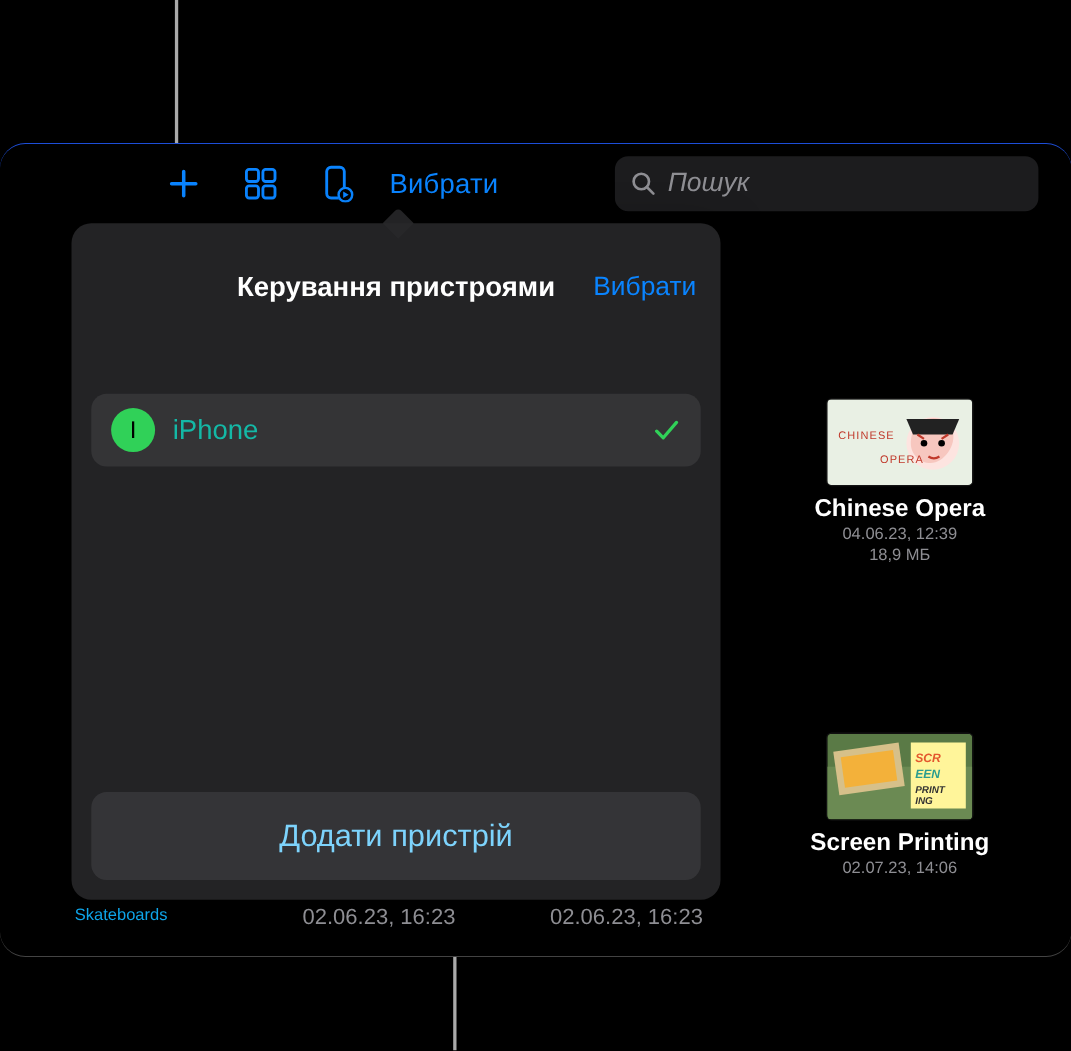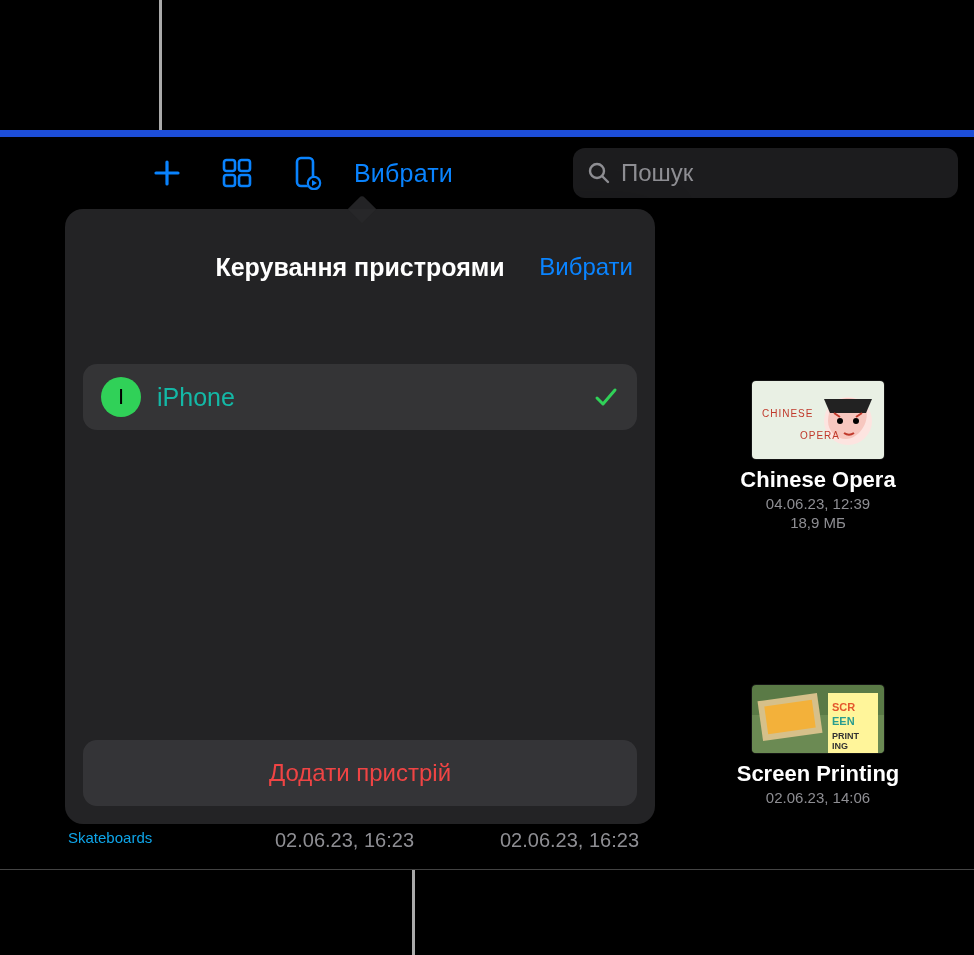--- a/index.html
+++ b/index.html
@@ -11,23 +11,24 @@
     position: relative;
     overflow: hidden;
     -webkit-font-smoothing: antialiased;
   }
   .frame {
     position: absolute;
     left: 0;
     top: 130px;
     width: 974px;
     height: 740px;
-    border-top: 7px solid #1d4ed8;
+    border-top: 1px solid #1d4ed8;
     border-bottom: 1px solid #444;
     background: #000;
+    border-radius: 23px;
   }
   
   .toolbar {
     position: absolute;
     top: 8px;
     width: 974px;
     display: flex;
     align-items: center;
     height: 56px;
     gap: 30px;
@@ -42,29 +43,30 @@
     color: #0a84ff;
   }
   .select-btn {
     color: #0a84ff;
     font-size: 25px;
     font-weight: 400;
     letter-spacing: 0.2px;
   }
   .search {
     margin-left: auto;
-    margin-right: 16px;
+    margin-right: 30px;
     flex: 0 0 385px;
     height: 50px;
     background: #1c1c1e;
     border-radius: 12px;
     display: flex;
     align-items: center;
     padding: 0 14px;
     gap: 10px;
+    font-style: italic;
   }
   .search svg { flex: 0 0 auto; }
   .search-text { color: #8e8e93; font-size: 24px; }
 
   
   .popover {
     position: absolute;
     left: 65px;
     top: 72px;
     width: 590px;
@@ -124,39 +126,39 @@
     font-weight: 500;
     display: flex;
     align-items: center;
     justify-content: center;
   }
   .device-name { color: #14b8a6; font-size: 25px; flex: 1; }
   .check { color: #30d158; }
   .add-device {
     position: absolute;
     left: 18px; right: 18px; bottom: 18px;
-    height: 66px;
+    height: 80px;
     background: rgba(60,60,62,.72);
     border-radius: 14px;
     display: flex;
     align-items: center;
     justify-content: center;
-    color: #ef4444;
-    font-size: 24px;
+    color: #7dd3fc;
+    font-size: 28px;
   }
 
   
   .file {
     position: absolute;
     width: 200px;
     text-align: center;
     color: #fff;
   }
   .thumb {
-    margin: 12px auto 8px;
+    margin: 0 auto 8px;
     border-radius: 4px;
     overflow: hidden;
     box-shadow: 0 0 0 1px rgba(255,255,255,.08);
   }
   .file-title { font-size: 22px; font-weight: 700; }
   .file-sub { font-size: 15px; color: #8e8e93; margin-top: 2px; line-height: 1.25; white-space: pre-line;}
   
   .bottom-item {
     position: absolute;
     color: #0ea5e9;
@@ -238,34 +240,34 @@
         <text x="10" y="36" font-size="10" font-family="Arial" fill="#c0392b" letter-spacing="1">CHINESE</text>
         <text x="48" y="58" font-size="10" font-family="Arial" fill="#c0392b" letter-spacing="1">OPERA</text>
       </svg>
     </div>
     <div class="file-title">Chinese Opera</div>
     <div class="file-sub">04.06.23, 12:39
 18,9 МБ</div>
   </div>
 
   <div class="file" style="left:718px; top:536px;">
-    <div class="thumb" style="width:132px; height:68px;">
+    <div class="thumb" style="width:132px; height:78px;font-style:italic;">
       <svg width="132" height="78" viewBox="0 0 132 78">
         <rect width="132" height="78" fill="#5a7a46"></rect>
         <rect x="0" y="30" width="132" height="48" fill="#6b8a53"></rect>
         <rect x="8" y="12" width="60" height="40" fill="#d6c08a" transform="rotate(-8 38 32)"></rect>
         <rect x="14" y="18" width="48" height="28" fill="#f3b13a" transform="rotate(-8 38 32)"></rect>
         <rect x="76" y="8" width="50" height="60" fill="#fff59a"></rect>
         <text x="80" y="26" font-size="11" fill="#e4572e" font-family="Arial" font-weight="bold">SCR</text>
         <text x="80" y="40" font-size="11" fill="#2a9d8f" font-family="Arial" font-weight="bold">EEN</text>
         <text x="80" y="54" font-size="9" fill="#333" font-family="Arial" font-weight="bold">PRINT</text>
         <text x="80" y="64" font-size="9" fill="#333" font-family="Arial" font-weight="bold">ING</text>
       </svg>
     </div>
     <div class="file-title">Screen Printing</div>
-    <div class="file-sub">02.06.23, 14:06</div>
+    <div class="file-sub">02.07.23, 14:06</div>
   </div>
 
   <div class="bottom-item" style="left:68px; top:692px;">Skateboards</div>
   <div class="bottom-item" style="left:275px; top:692px; color:#8e8e93; font-size:20px;">02.06.23, 16:23</div>
   <div class="bottom-item" style="left:500px; top:692px; color:#8e8e93; font-size:20px;">02.06.23, 16:23</div>
 
 </div>
 
 </body></html>

